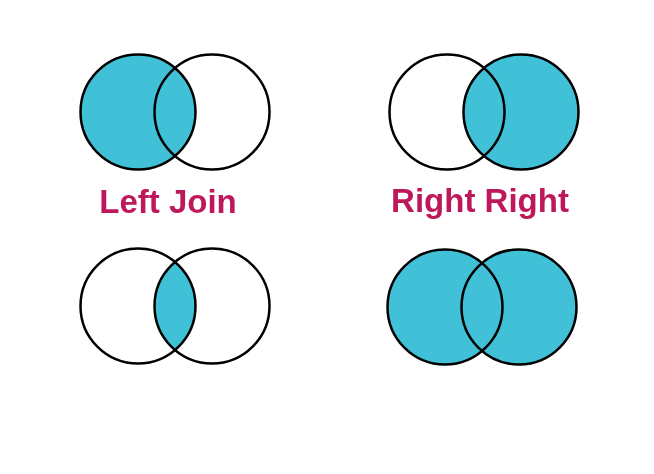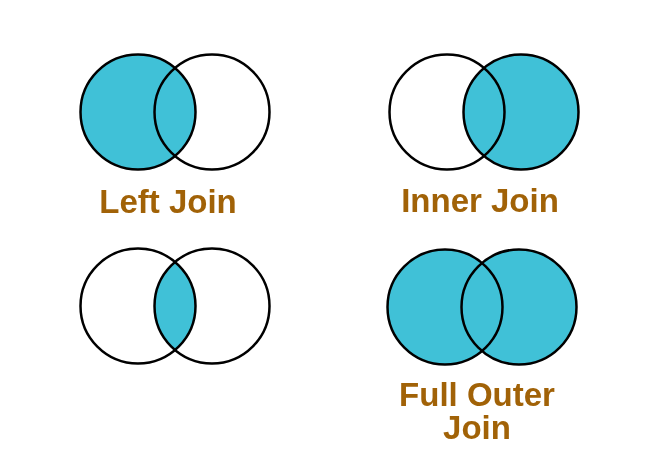--- a/index.html
+++ b/index.html
@@ -14,21 +14,21 @@
   .venn { position: absolute; }
   .venn .fill { stroke: none; }
   .venn .outline { fill: none; stroke: #000000; stroke-width: 2.5; }
   .label {
     position: absolute;
     width: 220px;
     text-align: center;
     font-weight: 700;
     font-size: 33px;
     line-height: 33px;
-    color: #a16207;
+    color: #be185d;
     white-space: nowrap;
   }
   .label .line { white-space: nowrap; }
 </style>
 </head>
 <body>
 
 <div class="canvas">
 
   <svg class="venn" style="left:77px; top:51px;" width="200" height="122" viewBox="0 0 200 122">
@@ -50,21 +50,21 @@
       <clipPath id="clip-right-join">
           <circle cx="135" cy="61" r="57.5"></circle>
         </clipPath>
     </defs>
     <circle class="fill" cx="61" cy="61" r="57.5" fill="none"></circle>
     <circle class="fill" cx="135" cy="61" r="57.5" fill="#40C1D7"></circle>
     <circle class="fill" cx="61" cy="61" r="57.5" clip-path="url(#clip-right-join)" fill="#40C1D7"></circle>
     <circle class="outline" cx="61" cy="61" r="57.5"></circle>
     <circle class="outline" cx="135" cy="61" r="57.5"></circle>
   </svg>
-  <div class="label" style="left:370px; top:184px;">Inner Join</div>
+  <div class="label" style="left:370px; top:184px;">Right Right</div>
 
   <svg class="venn" style="left:77px; top:245px;" width="200" height="122" viewBox="0 0 200 122">
     <defs>
       <clipPath id="clip-inner-join">
           <circle cx="135" cy="61" r="57.5"></circle>
         </clipPath>
     </defs>
     <circle class="fill" cx="61" cy="61" r="57.5" fill="none"></circle>
     <circle class="fill" cx="135" cy="61" r="57.5" fill="none"></circle>
     <circle class="fill" cx="61" cy="61" r="57.5" clip-path="url(#clip-inner-join)" fill="#40C1D7"></circle>
@@ -77,18 +77,14 @@
       <clipPath id="clip-full-outer-join">
           <circle cx="135" cy="61" r="57.5"></circle>
         </clipPath>
     </defs>
     <circle class="fill" cx="61" cy="61" r="57.5" fill="#40C1D7"></circle>
     <circle class="fill" cx="135" cy="61" r="57.5" fill="#40C1D7"></circle>
     <circle class="fill" cx="61" cy="61" r="57.5" clip-path="url(#clip-full-outer-join)" fill="#40C1D7"></circle>
     <circle class="outline" cx="61" cy="61" r="57.5"></circle>
     <circle class="outline" cx="135" cy="61" r="57.5"></circle>
   </svg>
-  <div class="label" style="left:367px; top:378px;">
-    <div class="line">Full Outer</div>
-    <div class="line">Join</div>
-  </div>
 
 </div>
 
 </body></html>

